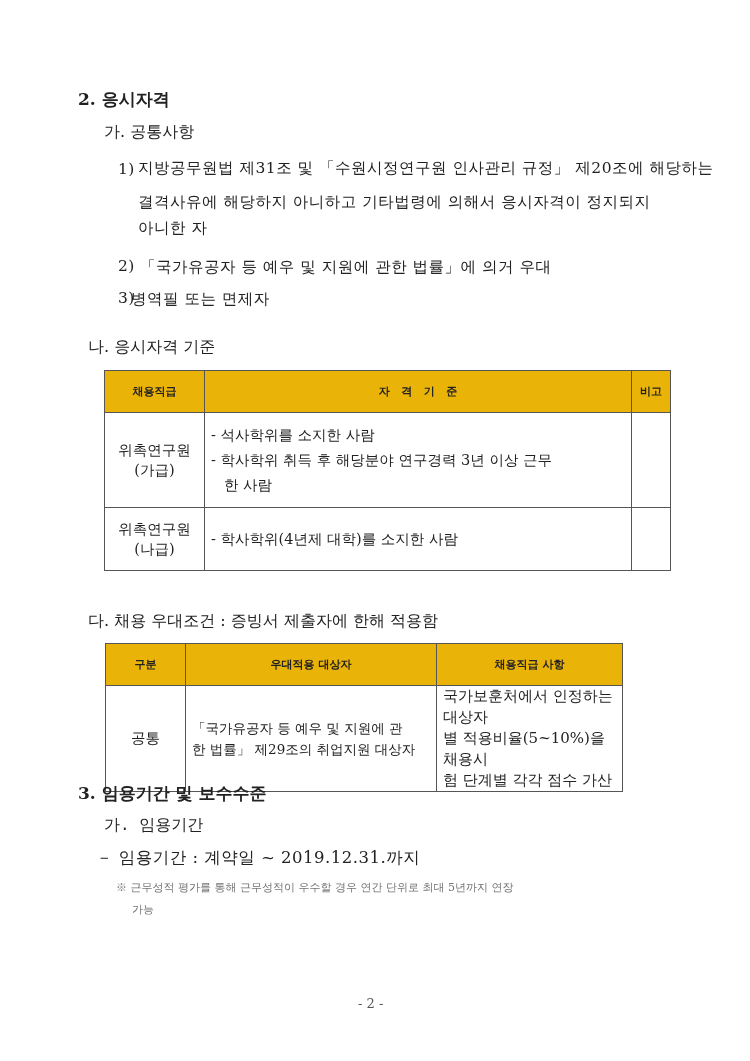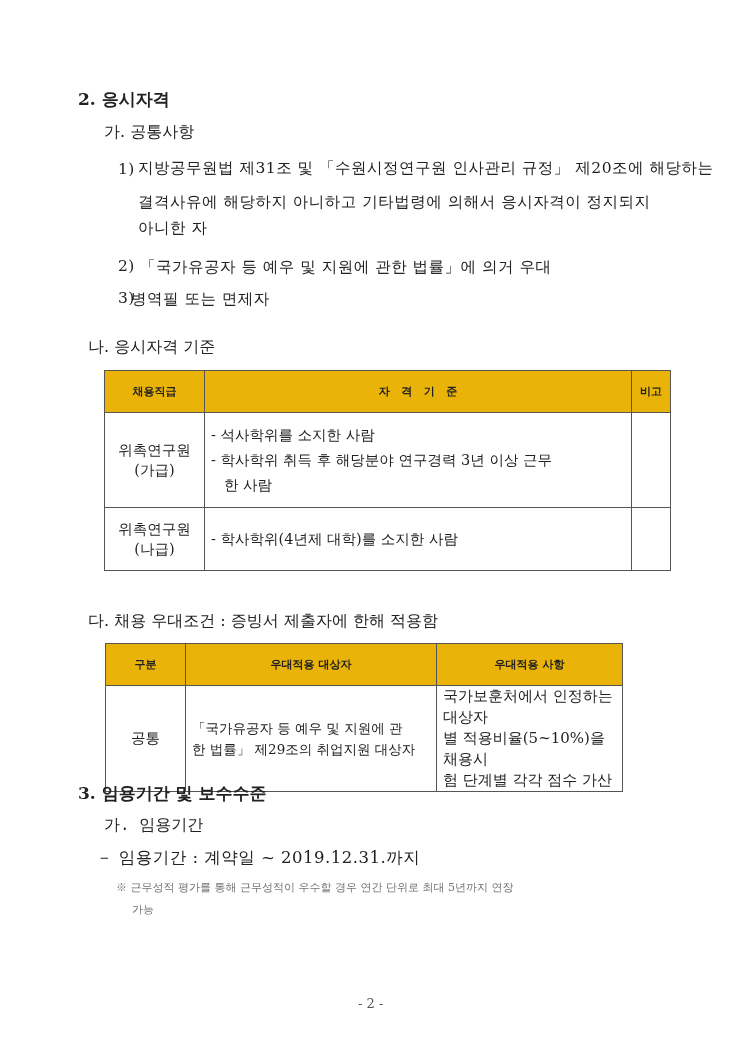--- a/index.html
+++ b/index.html
@@ -68,21 +68,21 @@
 </tbody>
   </table>
 
 <div class="abs h2" style="left:88px; top:611px;">다. 채용 우대조건 : 증빙서 제출자에 한해 적용함</div>
 
 <table style="left:105px; top:643px; width:518px;">
   <tbody>
       <tr style="height:41px">
     <th style="width:67px" class="center">구분</th>
     <th style="width:238px" class="center">우대적용 대상자</th>
-    <th class="center">우대적용 사항</th>
+    <th class="center">채용직급 사항</th>
   </tr>
   <tr style="height:74px">
     <td class="center">공통</td>
     <td style="line-height:21px; font-size:13.5px">
       <div>「국가유공자 등 예우 및 지원에 관</div>
       <div>한 법률」 제29조의 취업지원 대상자</div>
     </td>
     <td style="line-height:21px; font-size:15px">
       <div>국가보훈처에서 인정하는 대상자</div>
       <div>별 적용비율(5~10%)을 채용시</div>

